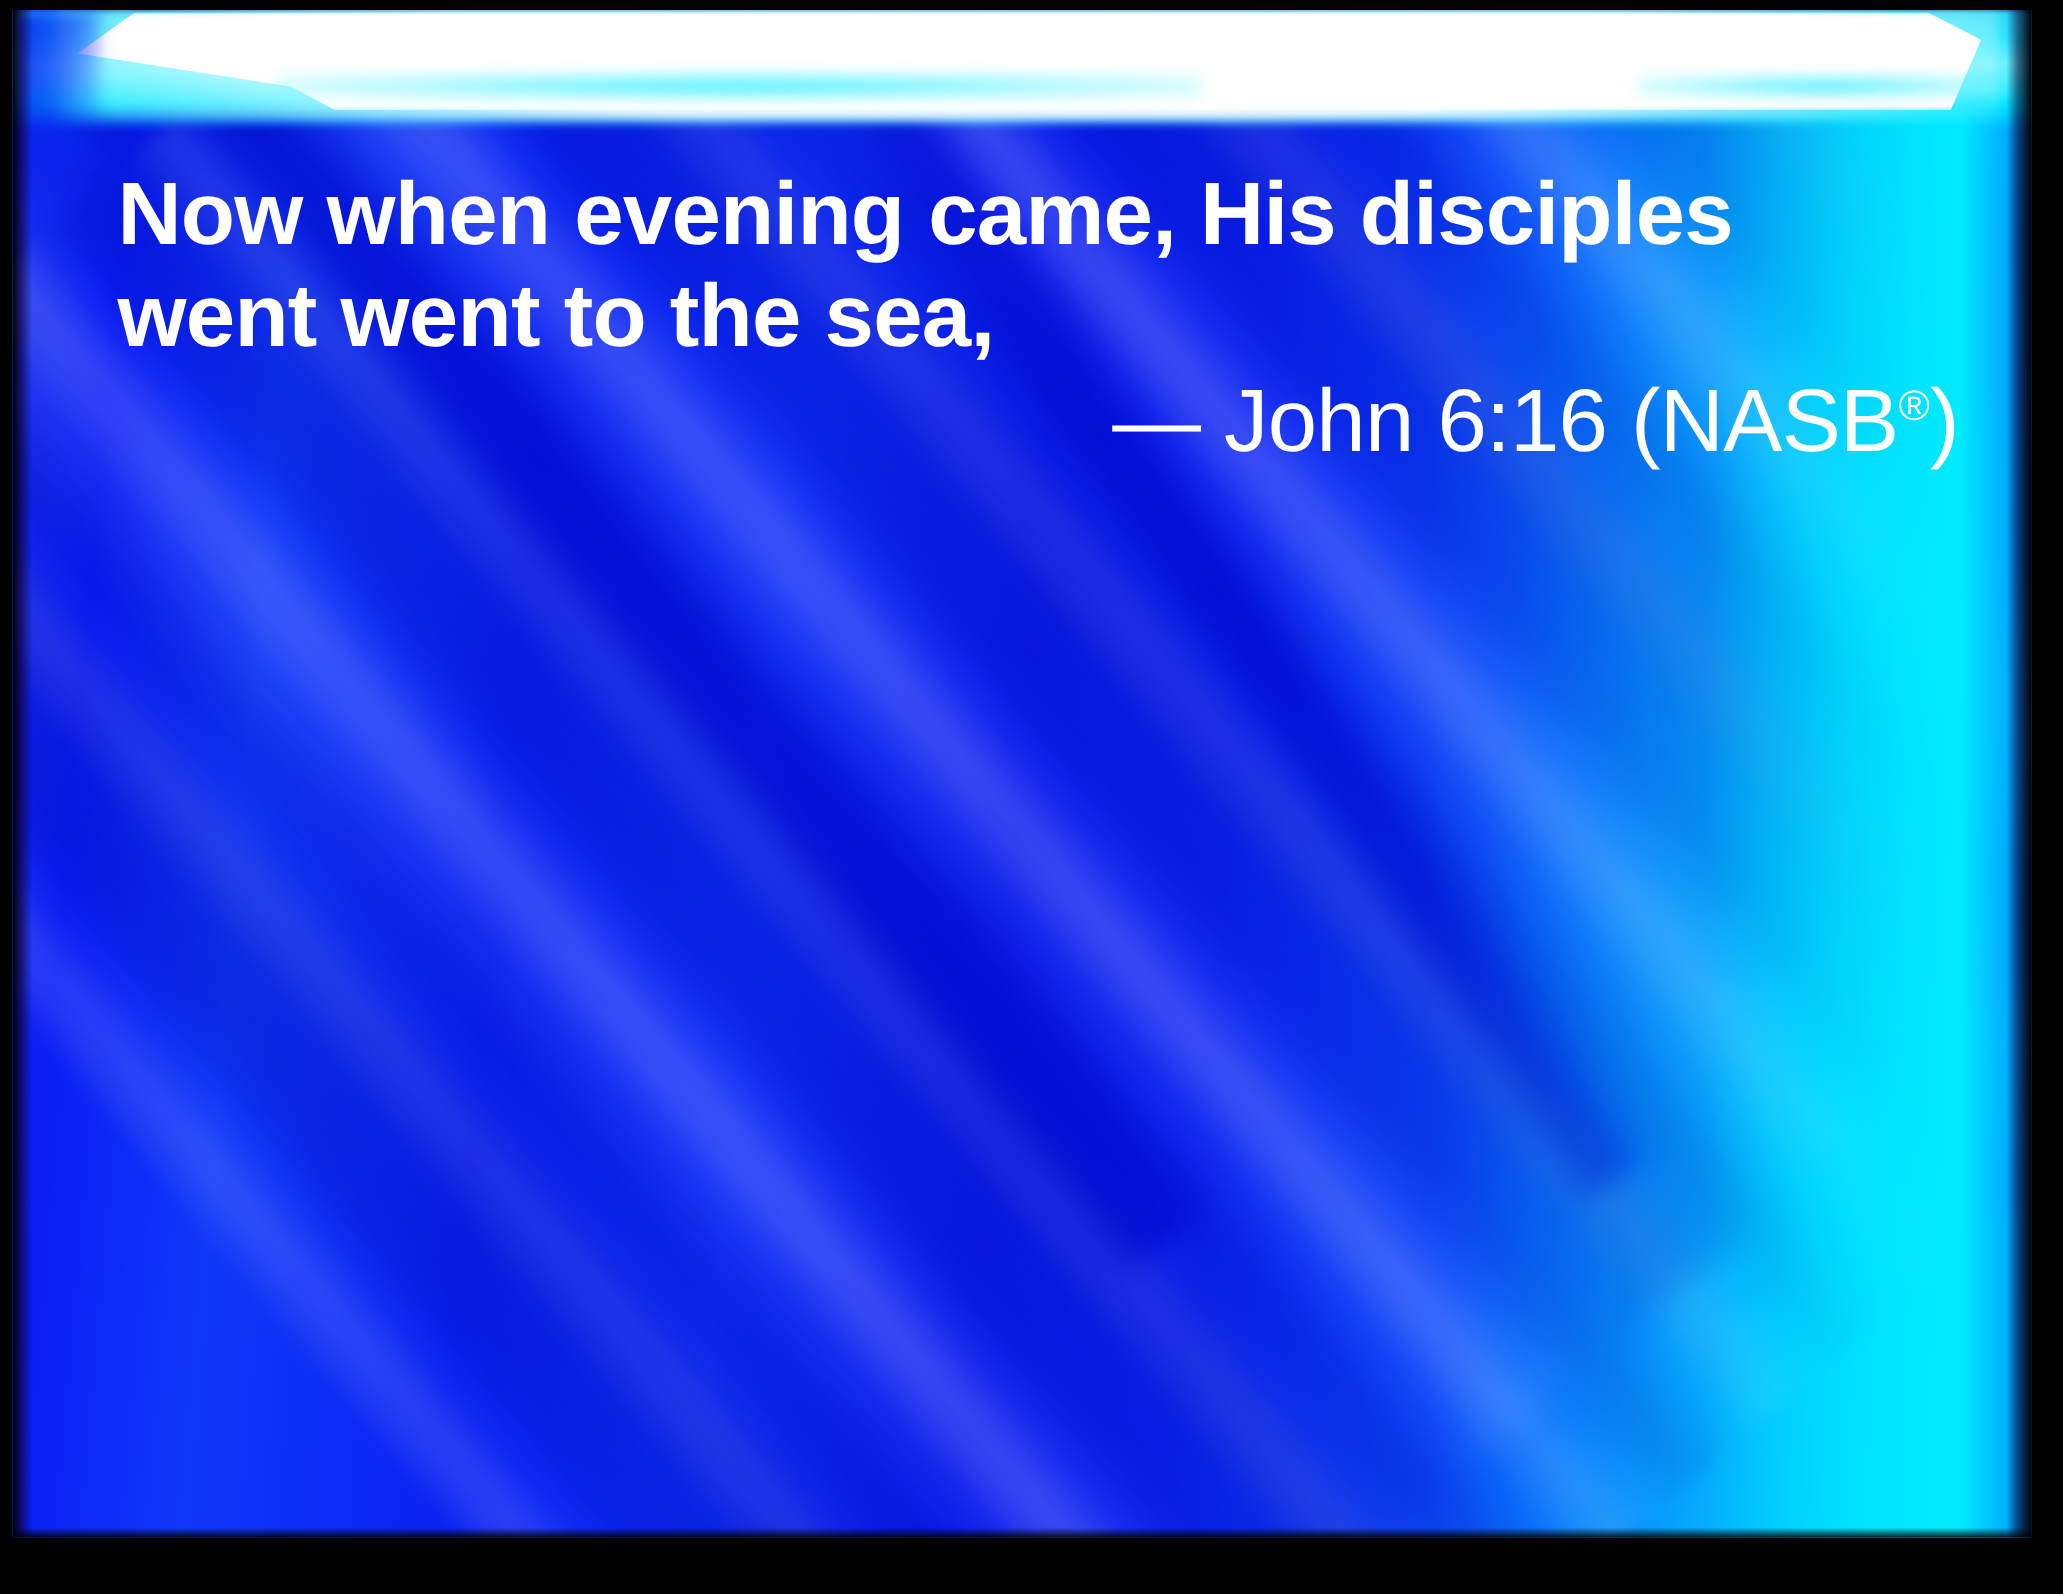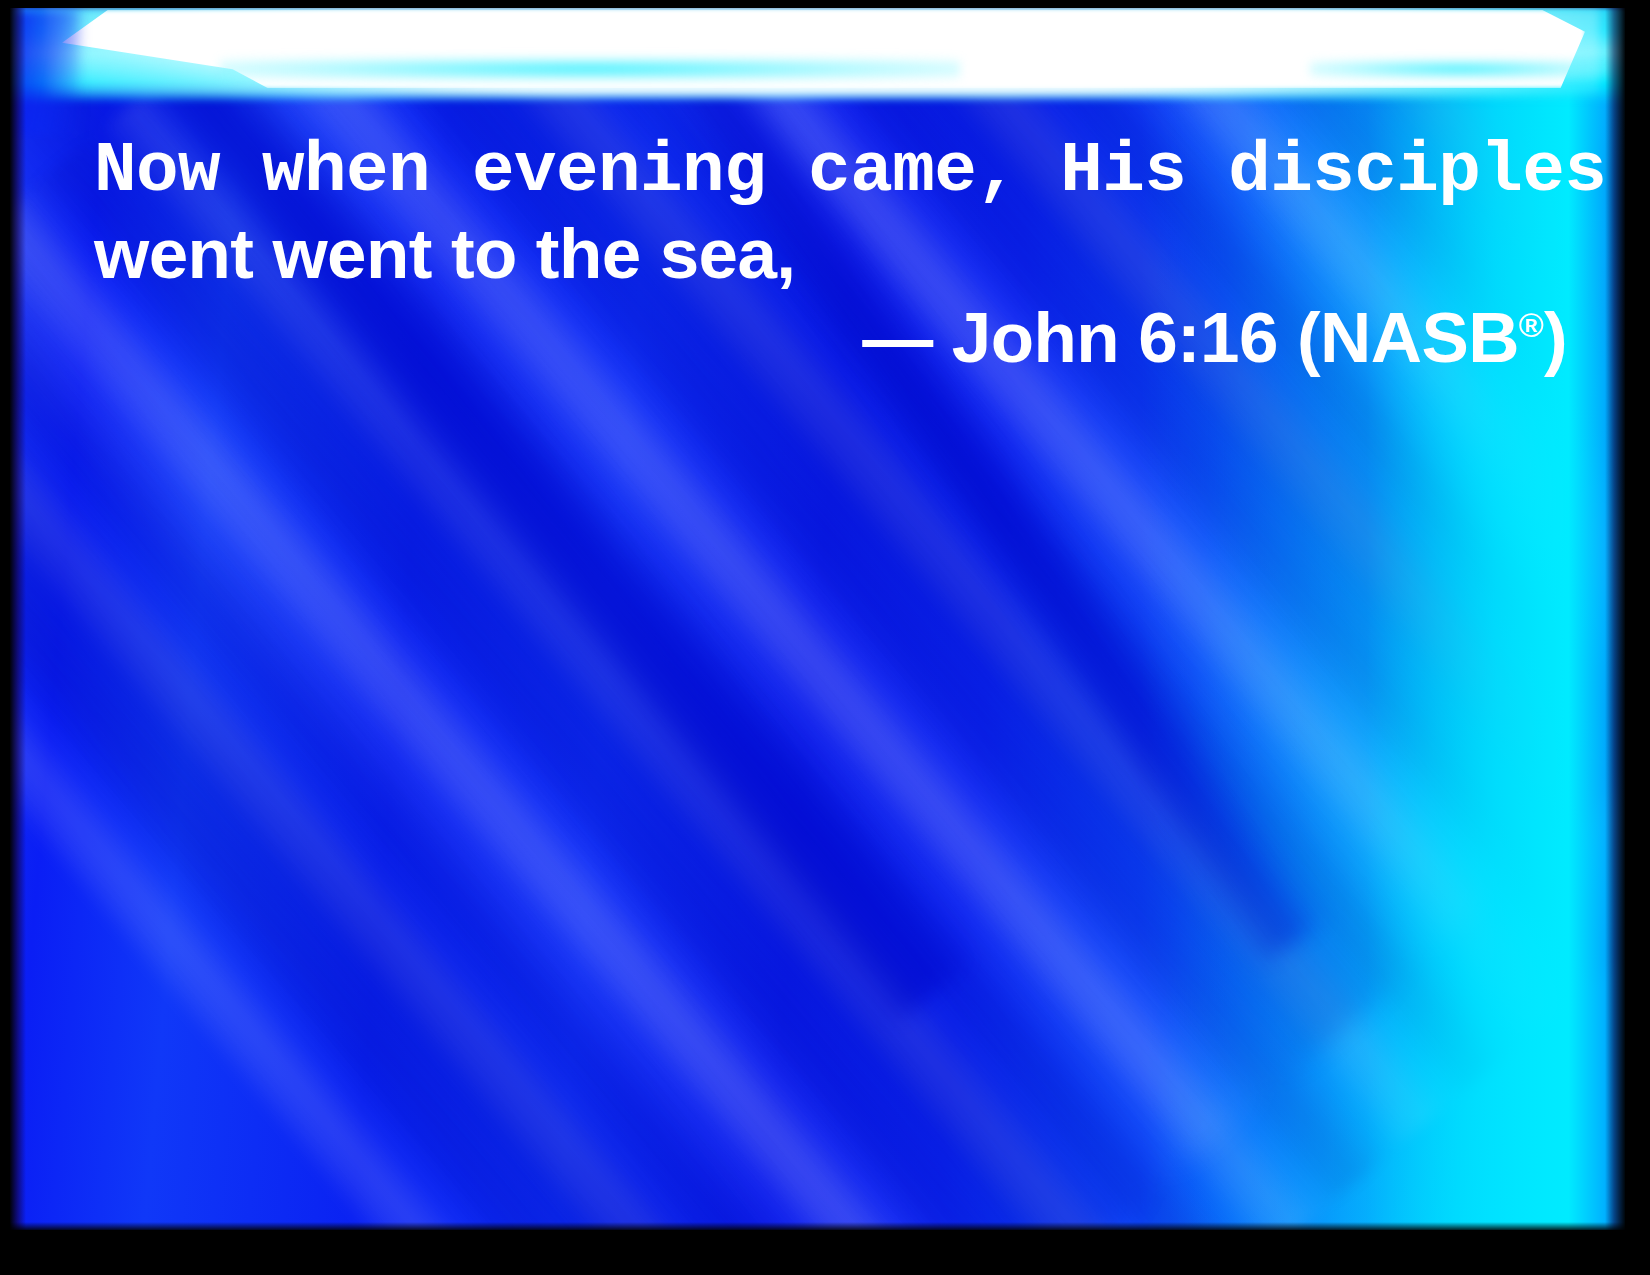--- a/index.html
+++ b/index.html
@@ -237,29 +237,29 @@
   .verse-line {
     position: absolute;
     color: #ffffff;
     font-weight: 700;
     font-size: 71px;
     line-height: 87px;
     letter-spacing: -0.6px;
     white-space: pre;
     font-family: "Liberation Sans", "DejaVu Sans", sans-serif;
   }
-  .verse-line.l1 { left: 84px; top: 120px; font-family: Liberation Mono, monospace; }
+  .verse-line.l1 { left: 84px; top: 120px; }
   .verse-line.l2 { left: 84px; top: 202px; }
 
   .citation {
     position: absolute;
     right: 58px;
     top: 286px;
     color: #ffffff;
-    font-weight: 700;
+    font-weight: 400;
     font-size: 71px;
     line-height: 87px;
     letter-spacing: -0.6px;
     white-space: pre;
     font-family: "Liberation Sans", "DejaVu Sans", sans-serif;
   }
   .reg-mark {
     font-size: 0.48em;
     vertical-align: super;
     line-height: 0;

